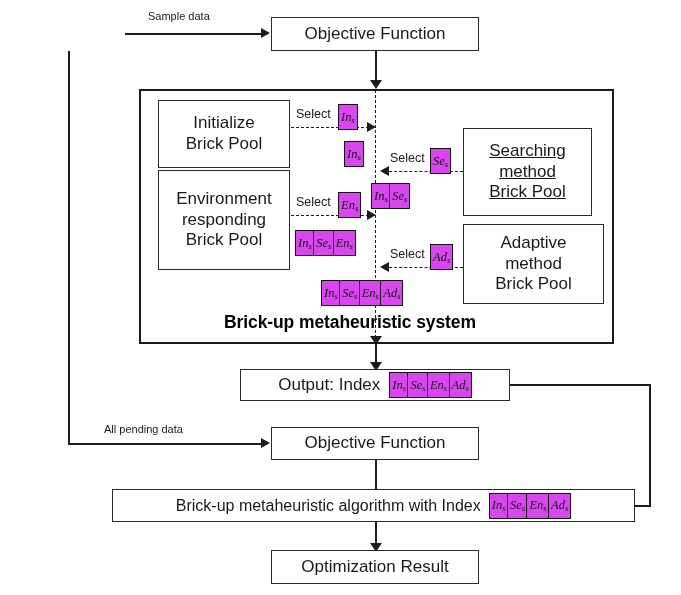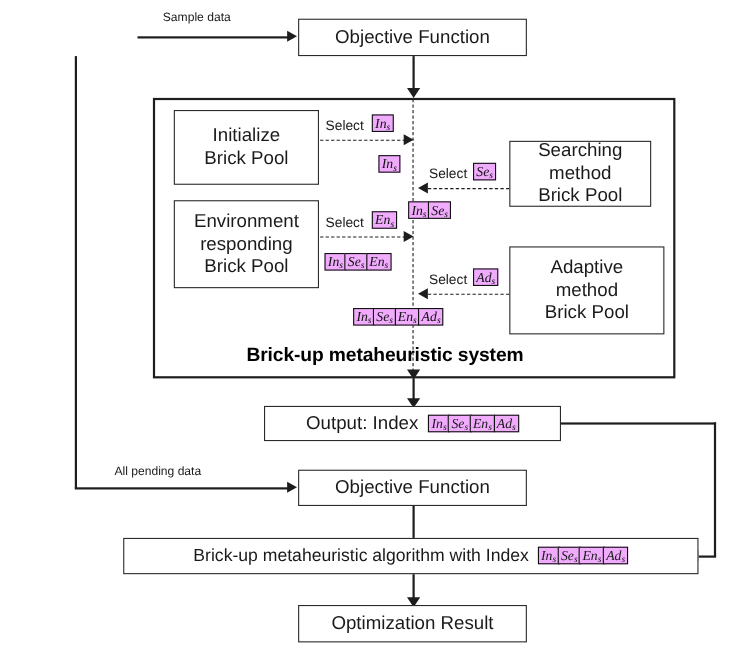--- a/index.html
+++ b/index.html
@@ -56,28 +56,28 @@
     position:absolute;
     font-size:12.5px;
     color:#1a1a1a;
     white-space:nowrap;
   }
   
   .chip{
     position:absolute;
     box-sizing:border-box;
     border:1.6px solid #111;
-    background:#f0abfc;
+    background:#d946ef;
     font-family:"Liberation Serif", serif;
     font-style:italic;
     font-size:12.5px;
     display:flex;
     align-items:center;
     justify-content:center;
-    height:16px;
+    height:26px;
     padding:0 2px;
     white-space:nowrap;
     line-height:1;
   }
   .chip sub{
     font-size:8.5px;
     font-style:italic;
     vertical-align:baseline;
     position:relative;
     top:3px;
@@ -168,27 +168,27 @@
   <div class="sys-label" style="left:224px;top:312px;">Brick-up metaheuristic system</div>
 
   <div class="dln v" style="left:375px;top:90px;height:248px;"></div>
   <div class="arrow down" style="left:369.5px;top:336px;"></div>
 
   <div class="box multiline" style="left:158px;top:100px;width:132px;height:68px;">
     <span>Initialize</span>
     <span>Brick Pool</span>
   </div>
 
-  <div class="box multiline" style="left:158px;top:182px;width:132px;height:80px;">
+  <div class="box multiline" style="left:158px;top:170px;width:132px;height:100px;">
     <span>Environment</span>
     <span>responding</span>
     <span>Brick Pool</span>
   </div>
 
-  <div class="box multiline" style="left:463px;top:128px;width:129px;height:60px;">
+  <div class="box multiline" style="left:463px;top:128px;width:129px;height:88px;text-decoration:underline;">
     <span>Searching</span>
     <span>method</span>
     <span>Brick Pool</span>
   </div>
 
   <div class="box multiline" style="left:463px;top:224px;width:141px;height:80px;">
     <span>Adaptive</span>
     <span>method</span>
     <span>Brick Pool</span>
   </div>

